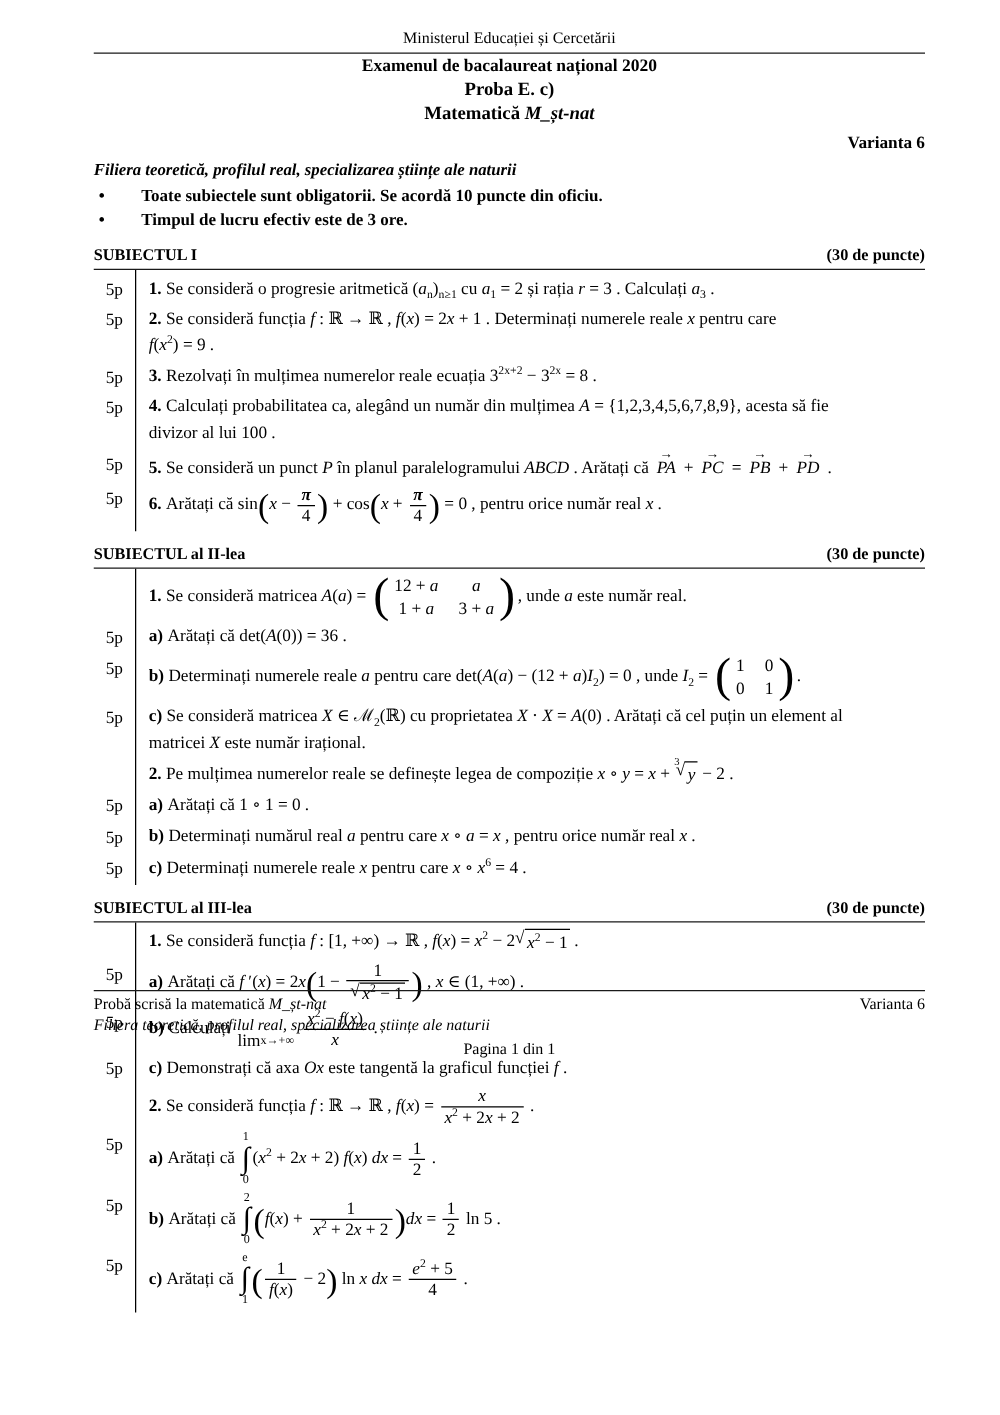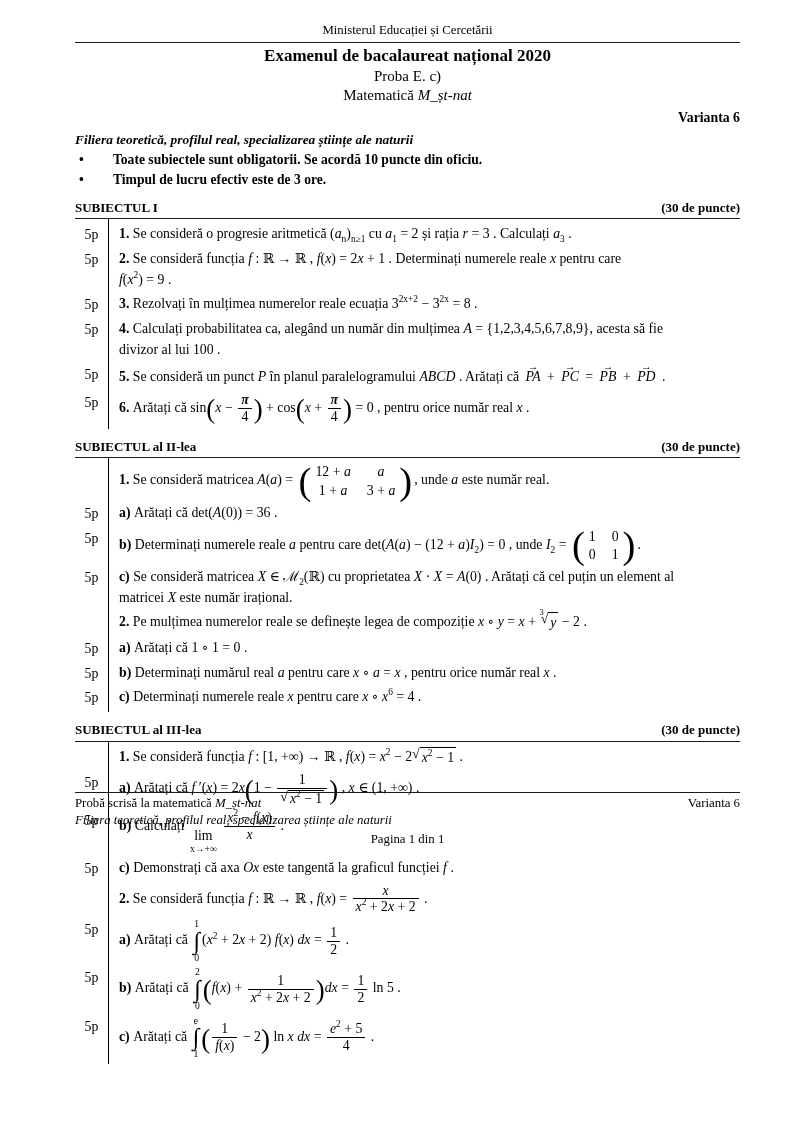--- a/index.html
+++ b/index.html
@@ -3,22 +3,22 @@
 <meta charset="utf-8">
 <style>
   html,body{margin:0;padding:0;background:#fff;}
   body{width:800px;height:1132px;overflow:hidden;color:#000;
        font-family:"Liberation Serif","DejaVu Serif",serif;font-size:13.8px;line-height:1.5;}
   .page{position:relative;width:800px;height:872px;box-sizing:border-box;padding:22px 60px 5px 75px;}
   
   .hdr{text-align:center;}
   .hdr .org{font-size:12.8px;line-height:1.35;}
   .hdr-rule{border:0;border-top:1.6px solid #1a1a1a;margin:3px 0 2px 0;}
-  .hdr .t1{font-weight:bold;font-size:17px;line-height:1.25;}
-  .hdr .t2{font-weight:normal;font-size:15px;line-height:1.3;}
+  .hdr .t1{font-weight:bold;font-size:14px;line-height:1.25;}
+  .hdr .t2{font-weight:bold;font-size:15px;line-height:1.3;}
   .variant-line{text-align:right;font-weight:bold;font-size:13.8px;margin-top:2px;}
   .filiera{font-weight:bold;font-style:italic;font-size:13.4px;margin-top:2px;}
   .bullet-row{display:flex;font-weight:bold;font-size:13.6px;line-height:1.45;}
   .bullet-row .dot{width:38px;padding-left:4px;box-sizing:border-box;}
   
   .sec-head{display:flex;justify-content:space-between;font-weight:bold;font-size:13px;margin-top:9px;line-height:1.35;}
   .sec-rule{border:0;border-top:1.7px solid #1a1a1a;margin:2px 0 0 0;}
   .items{position:relative;padding:3px 0 2px 0;}
   .items::before{content:"";position:absolute;left:33px;top:0;bottom:0;width:1.4px;background:#000;}
   .row{display:flex;align-items:flex-start;}
@@ -36,21 +36,21 @@
   .rootidx{font-size:0.62em;vertical-align:0.7em;margin-right:-3px;}
   .vec{display:inline-block;position:relative;margin:0 2px;padding:3px 1px 0 1px;}
   .vec .arr{position:absolute;top:-0.55em;left:50%;transform:translateX(-50%);font-size:0.78em;}
   .bigp{font-size:1.95em;line-height:0;vertical-align:-0.24em;font-weight:400;}
   .mat{display:inline-flex;align-items:center;vertical-align:middle;margin:0 2px;line-height:1.25;}
   .mat .bigp{font-size:2.8em;vertical-align:middle;line-height:0;}
   .mat .grid{display:inline-grid;grid-template-columns:auto auto;column-gap:16px;row-gap:1px;text-align:center;padding:0 4px;}
   .intw{display:inline-flex;flex-direction:column;align-items:center;vertical-align:middle;line-height:1;margin:0 2px;}
   .intw .bnd{font-size:0.7em;line-height:1.1;}
   .intw .sg{font-size:1.75em;line-height:0.95;}
-  .limw{display:inline-flex;flex-direction:column;align-items:center;vertical-align:-0.75em;line-height:1.05;margin:0 2px;}
+  .limw{display:inline-flex;align-items:center;vertical-align:-0.75em;line-height:1.05;margin:0 2px;}
   .limw .lb{font-size:0.7em;}
   
   .footer{position:absolute;left:75px;right:60px;bottom:24px;font-size:12.8px;line-height:1.35;}
   .foot-rule{border:0;border-top:1.5px solid #1a1a1a;margin:0 0 2px 0;}
   .foot-r1{display:flex;justify-content:space-between;}
   .foot-center{text-align:center;margin-top:1px;}
 </style>
 </head>
 <body>
 

